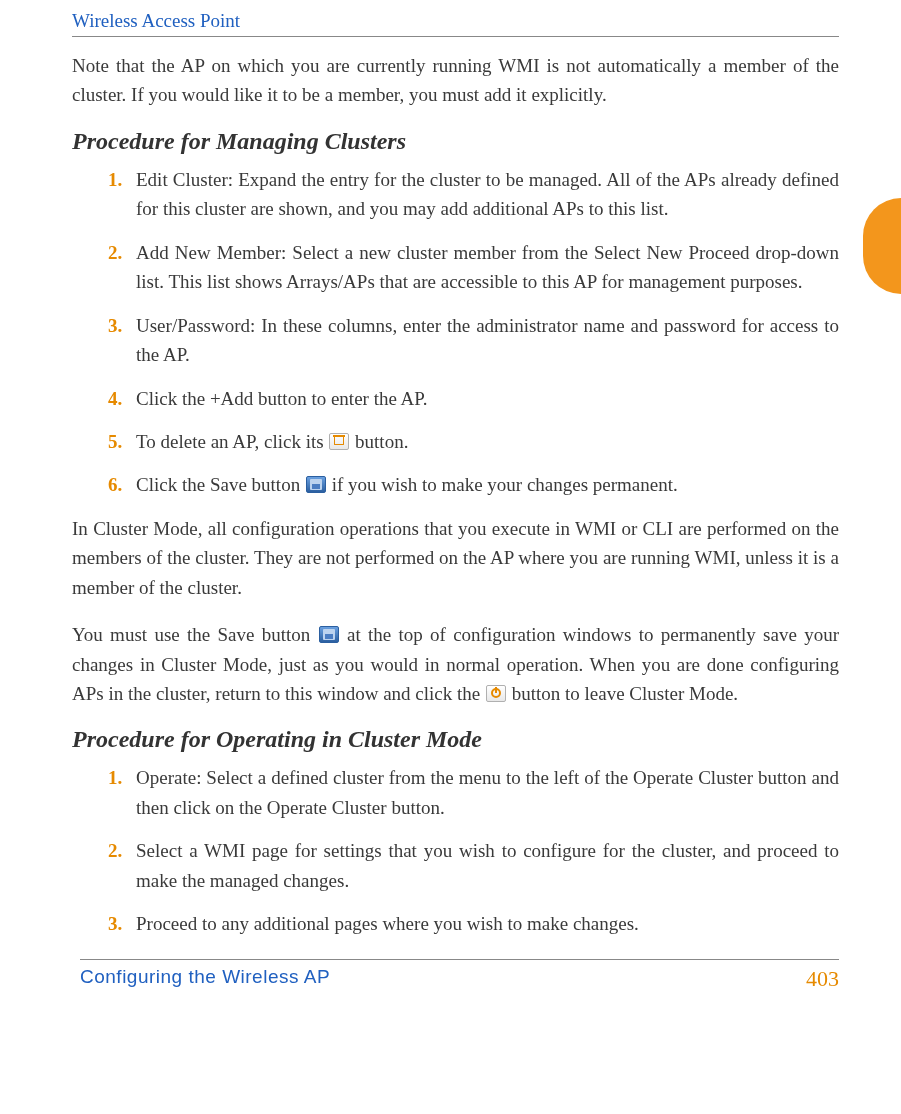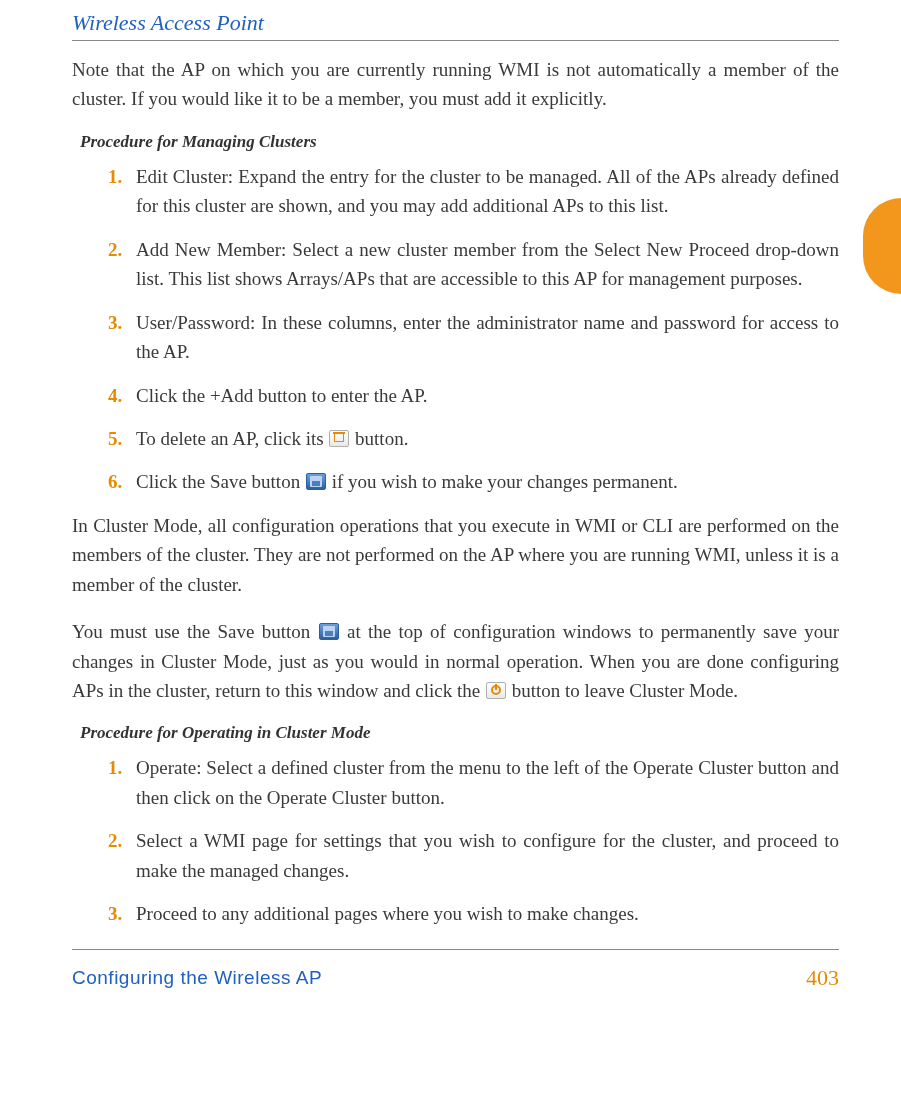--- a/index.html
+++ b/index.html
@@ -10,43 +10,42 @@
     color: #333;
     width: 901px;
     position: relative;
   }
   .page {
     padding: 10px 62px 20px 72px;
     position: relative;
   }
   .running-header {
     color: #2060c0;
-    font-size: 22px;
+    font-size: 19px;
     font-family: "Palatino Linotype", Palatino, serif;
     margin-bottom: 4px;
-    font-style: italic;
   }
   .hr-top {
     border: none;
     border-top: 1px solid #888;
     margin: 0 0 14px 0;
   }
   .body-text {
     font-size: 19px;
     line-height: 1.55;
     color: #3a3a3a;
     text-align: justify;
     margin: 9px 0 18px 0;
   }
   .section-heading {
     font-style: italic;
     font-weight: bold;
-    font-size: 17px;
+    font-size: 24px;
     color: #333;
-    margin: 18px 0 10px 8px;
+    margin: 18px 0 10px 0;
   }
   ol.numbered {
     list-style: none;
     padding: 0 0 0 36px;
     margin: 0 0 12px 0;
   }
   ol.numbered li {
     position: relative;
     font-size: 19px;
     line-height: 1.55;
@@ -60,24 +59,25 @@
     left: 0;
     top: 0;
     color: #e68a00;
     font-weight: bold;
     font-size: 19px;
   }
   .bold { font-weight: normal; }
   .footer {
     display: flex;
     justify-content: space-between;
-    align-items: center;
+    align-items: flex-start;
     border-top: 1px solid #888;
-    padding-top: 15px;
+    padding-top: 6px;
     margin-top: 20px;
+    margin-left: 8px;
   }
   .footer-left {
     color: #2060c0;
     font-family: "Trebuchet MS", "Segoe UI", sans-serif;
     font-size: 19px;
     letter-spacing: 0.5px;
   }
   .footer-right {
     color: #e68a00;
     font-size: 22px;

